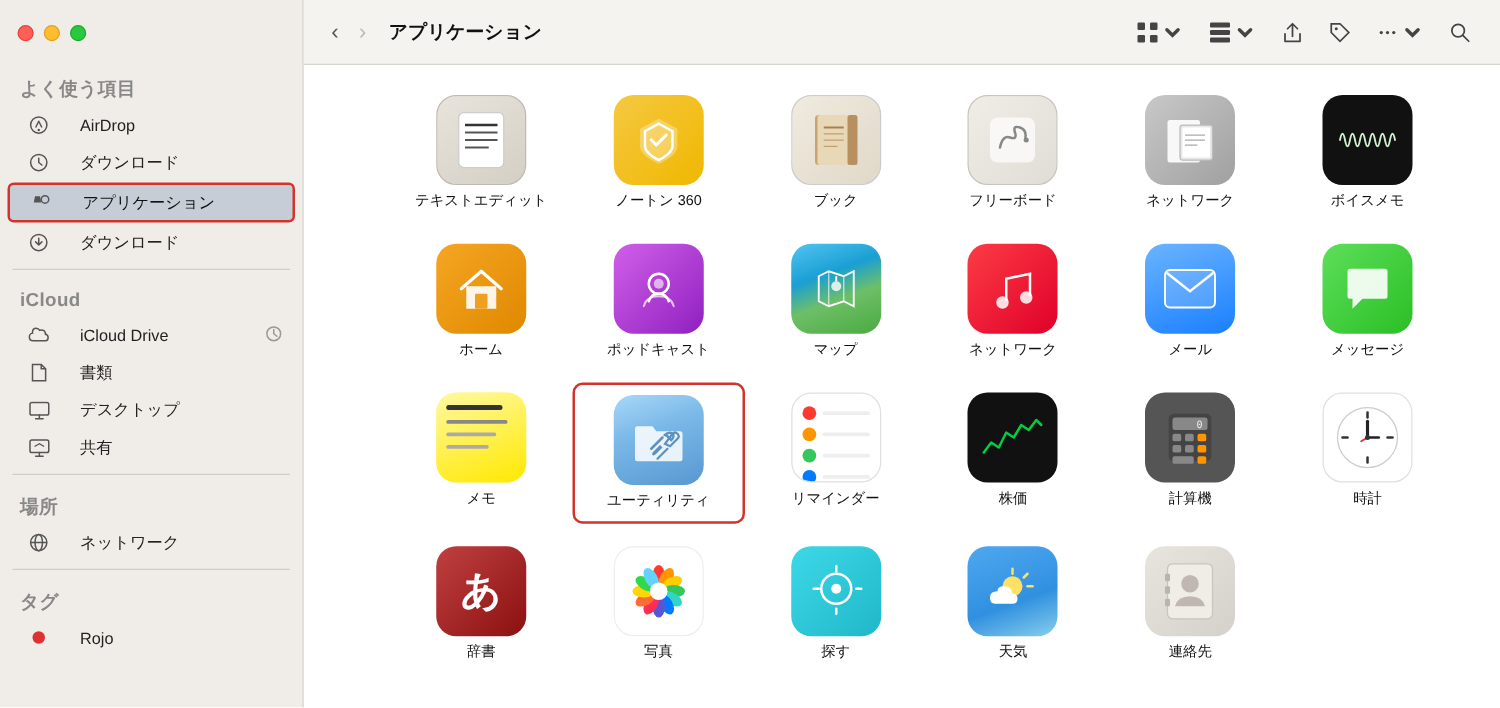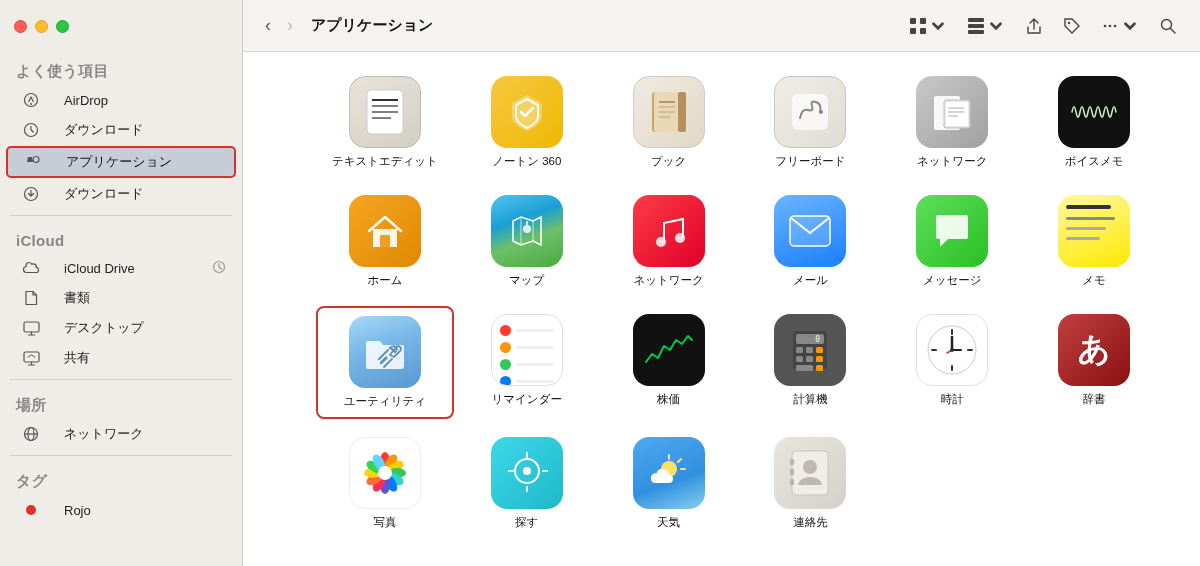--- a/index.html
+++ b/index.html
@@ -473,20 +473,31 @@
         <div class="app-icon" style="background: linear-gradient(135deg, #f5a623 0%, #e08800 100%);">
           <svg width="44" height="44" viewBox="0 0 44 44" fill="none">
             <path d="M6 22 L22 8 L38 22" stroke="white" stroke-width="2.5" stroke-linecap="round" stroke-linejoin="round" fill="none"></path>
             <path d="M10 20 L10 38 L34 38 L34 20" fill="white" fill-opacity="0.9"></path>
             <rect x="17" y="26" width="10" height="12" rx="1" fill="#f0a020"></rect>
           </svg>
         </div>
         <span class="app-label">ホーム</span>
       </div>
 
+      <div class="app-item">
+        <div class="app-icon" style="background: linear-gradient(135deg, #d060e8 0%, #9020c0 100%);">
+          <svg width="44" height="44" viewBox="0 0 44 44" fill="none">
+            <circle cx="22" cy="18" r="8" stroke="white" stroke-width="2" fill="none"></circle>
+            <circle cx="22" cy="18" r="4" fill="white" fill-opacity="0.6"></circle>
+            <path d="M14 32 Q16 26 22 26 Q28 26 30 32" stroke="white" stroke-width="2" fill="none" stroke-linecap="round"></path>
+            <path d="M10 36 Q12 28 22 28 Q32 28 34 36" stroke="white" stroke-width="1.5" fill="none" stroke-linecap="round" opacity="0.7"></path>
+          </svg>
+        </div>
+        <span class="app-label">ポッドキャスト</span>
+      </div>
 
       <div class="app-item">
         <div class="app-icon" style="background: linear-gradient(160deg, #52c4f0 0%, #1a9fd4 35%, #6dbf67 60%, #4aaa40 100%);">
           <svg width="44" height="44" viewBox="0 0 44 44" fill="none">
             <path d="M8 12 L16 8 L28 12 L36 8 L36 36 L28 32 L16 36 L8 32 Z" fill="none" stroke="white" stroke-width="1.5"></path>
             <path d="M16 8 L16 36" stroke="white" stroke-width="1" opacity="0.7"></path>
             <path d="M28 12 L28 32" stroke="white" stroke-width="1" opacity="0.7"></path>
             <circle cx="22" cy="20" r="4" fill="white" fill-opacity="0.8"></circle>
             <path d="M22 16 L22 12" stroke="white" stroke-width="1.5"></path>
           </svg>

